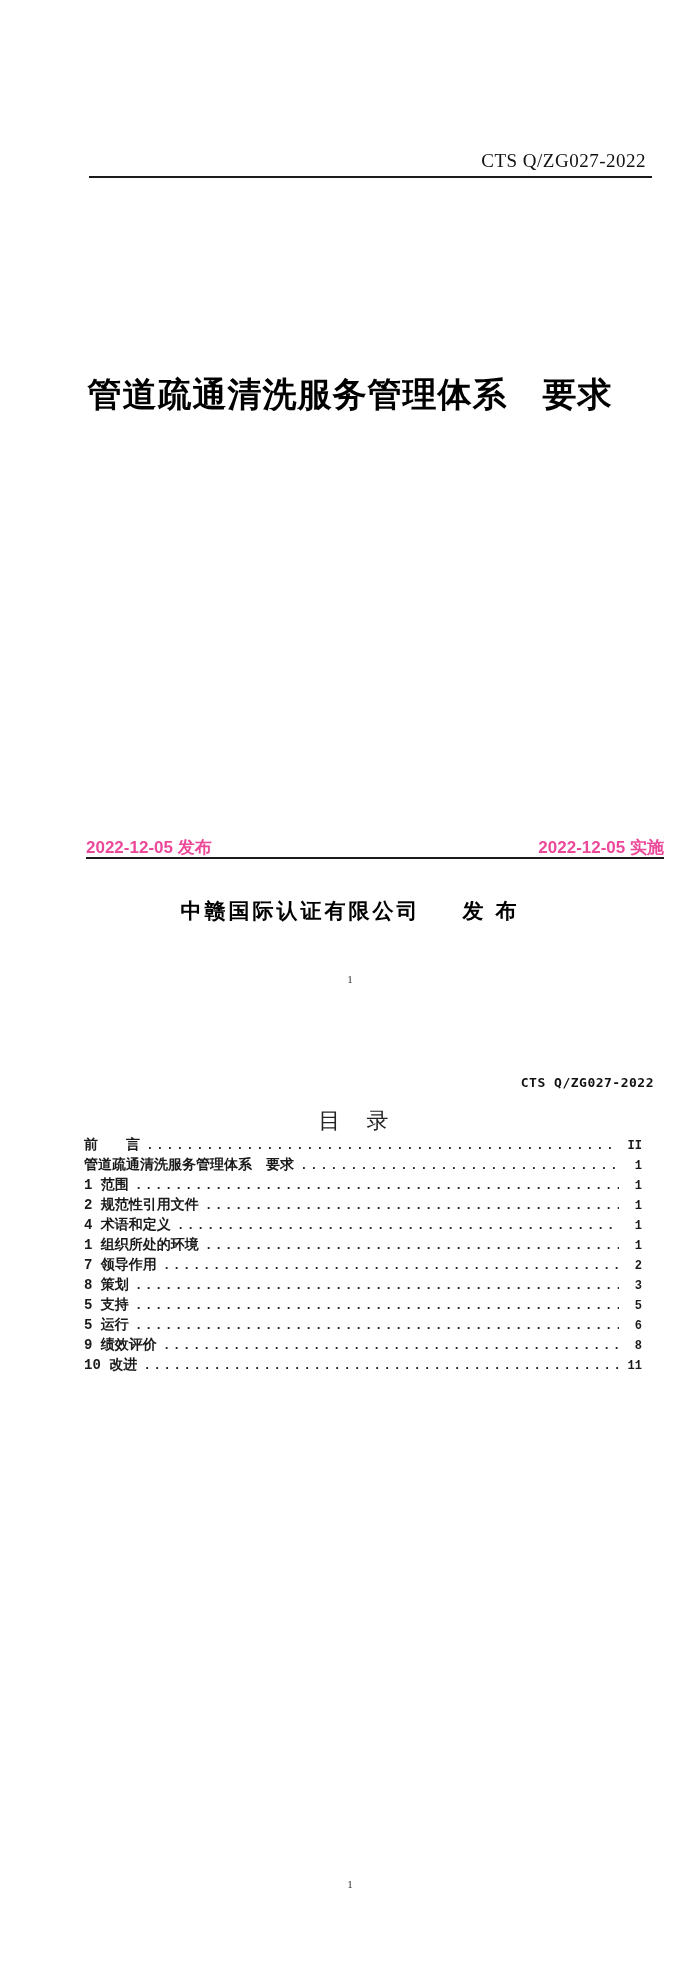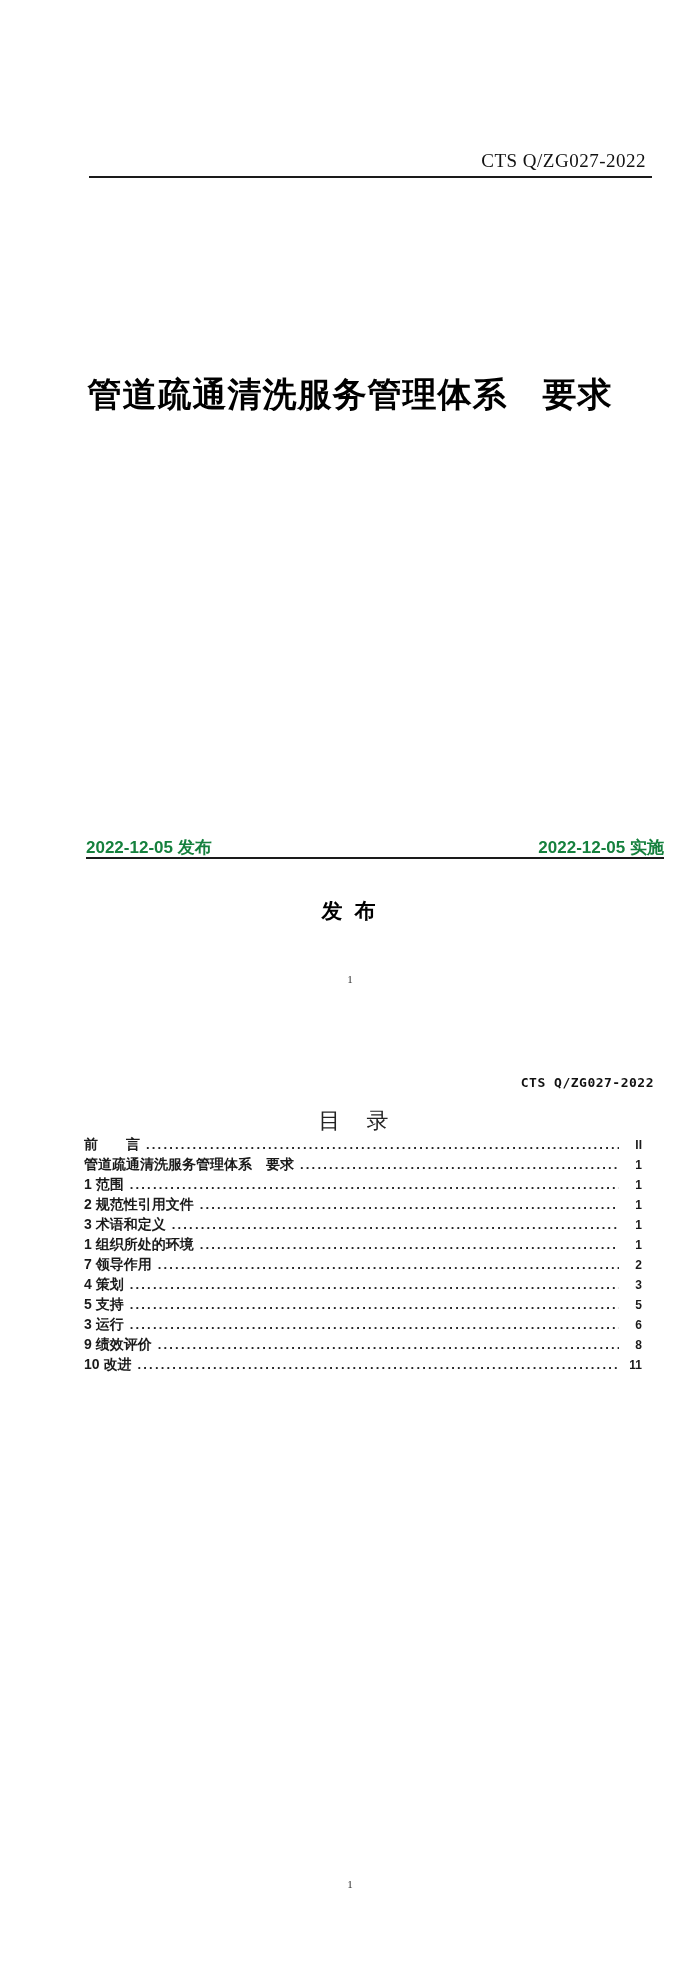--- a/index.html
+++ b/index.html
@@ -62,21 +62,21 @@
     position: absolute;
     top: 836px;
     left: 86px;
     width: 578px;
     display: flex;
     justify-content: space-between;
     align-items: baseline;
     font-family: "Liberation Sans", "DejaVu Sans", sans-serif;
     font-weight: 600;
     font-size: 17px;
-    color: #15803d;
+    color: #ec4899;
     white-space: nowrap;
   }
   .p1-dates-rule {
     position: absolute;
     top: 857px;
     left: 86px;
     width: 578px;
     height: 2px;
     background: #1a1a1a;
   }
@@ -136,21 +136,21 @@
   .p2-toc-list {
     position: absolute;
     top: 147px;
     left: 84px;
     width: 558px;
   }
   .toc-entry {
     display: flex;
     align-items: baseline;
     height: 20px;
-    font-family: Liberation Sans, sans-serif;
+    font-family: Liberation Mono, monospace;
     font-weight: 600;
     font-size: 14px;
     color: #1a1a1a;
   }
   .toc-entry-label { white-space: pre; flex: 0 0 auto; }
   .toc-leader {
     flex: 1 1 auto;
     overflow: hidden;
     white-space: nowrap;
     margin: 0 3px 0 6px;
@@ -173,20 +173,21 @@
   <div class="page page-1">
     <div class="p1-header-code">CTS Q/ZG027-2022</div>
     <div class="p1-top-rule"></div>
     <div class="p1-title">管道疏通清洗服务管理体系　要求</div>
     <div class="p1-dates-row">
       <span>2022-12-05 发布</span>
       <span>2022-12-05 实施</span>
     </div>
     <div class="p1-dates-rule"></div>
     <div class="p1-publisher-row">
+      <span>中赣国际认证有限公司</span>
       <span>发 布</span>
     </div>
     <div class="page-num p1-page-num">1</div>
   </div>
 
   <div class="page page-2">
     <div class="p2-header-code">CTS Q/ZG027-2022</div>
     <div class="p2-toc-title">目  录</div>
     <div class="p2-toc-list">
 
@@ -204,46 +205,46 @@
         <span class="toc-entry-label">1 范围</span>
         <span class="toc-leader">........................................................................................................................................................................................................</span>
         <span class="toc-entry-page">1</span>
       </div>
         <div class="toc-entry">
         <span class="toc-entry-label">2 规范性引用文件</span>
         <span class="toc-leader">........................................................................................................................................................................................................</span>
         <span class="toc-entry-page">1</span>
       </div>
         <div class="toc-entry">
-        <span class="toc-entry-label">3 术语和定义</span>
+        <span class="toc-entry-label">4 术语和定义</span>
         <span class="toc-leader">........................................................................................................................................................................................................</span>
         <span class="toc-entry-page">1</span>
       </div>
         <div class="toc-entry">
         <span class="toc-entry-label">1 组织所处的环境</span>
         <span class="toc-leader">........................................................................................................................................................................................................</span>
         <span class="toc-entry-page">1</span>
       </div>
         <div class="toc-entry">
         <span class="toc-entry-label">7 领导作用</span>
         <span class="toc-leader">........................................................................................................................................................................................................</span>
         <span class="toc-entry-page">2</span>
       </div>
         <div class="toc-entry">
-        <span class="toc-entry-label">4 策划</span>
+        <span class="toc-entry-label">8 策划</span>
         <span class="toc-leader">........................................................................................................................................................................................................</span>
         <span class="toc-entry-page">3</span>
       </div>
         <div class="toc-entry">
         <span class="toc-entry-label">5 支持</span>
         <span class="toc-leader">........................................................................................................................................................................................................</span>
         <span class="toc-entry-page">5</span>
       </div>
         <div class="toc-entry">
-        <span class="toc-entry-label">3 运行</span>
+        <span class="toc-entry-label">5 运行</span>
         <span class="toc-leader">........................................................................................................................................................................................................</span>
         <span class="toc-entry-page">6</span>
       </div>
         <div class="toc-entry">
         <span class="toc-entry-label">9 绩效评价</span>
         <span class="toc-leader">........................................................................................................................................................................................................</span>
         <span class="toc-entry-page">8</span>
       </div>
         <div class="toc-entry">
         <span class="toc-entry-label">10 改进</span>

